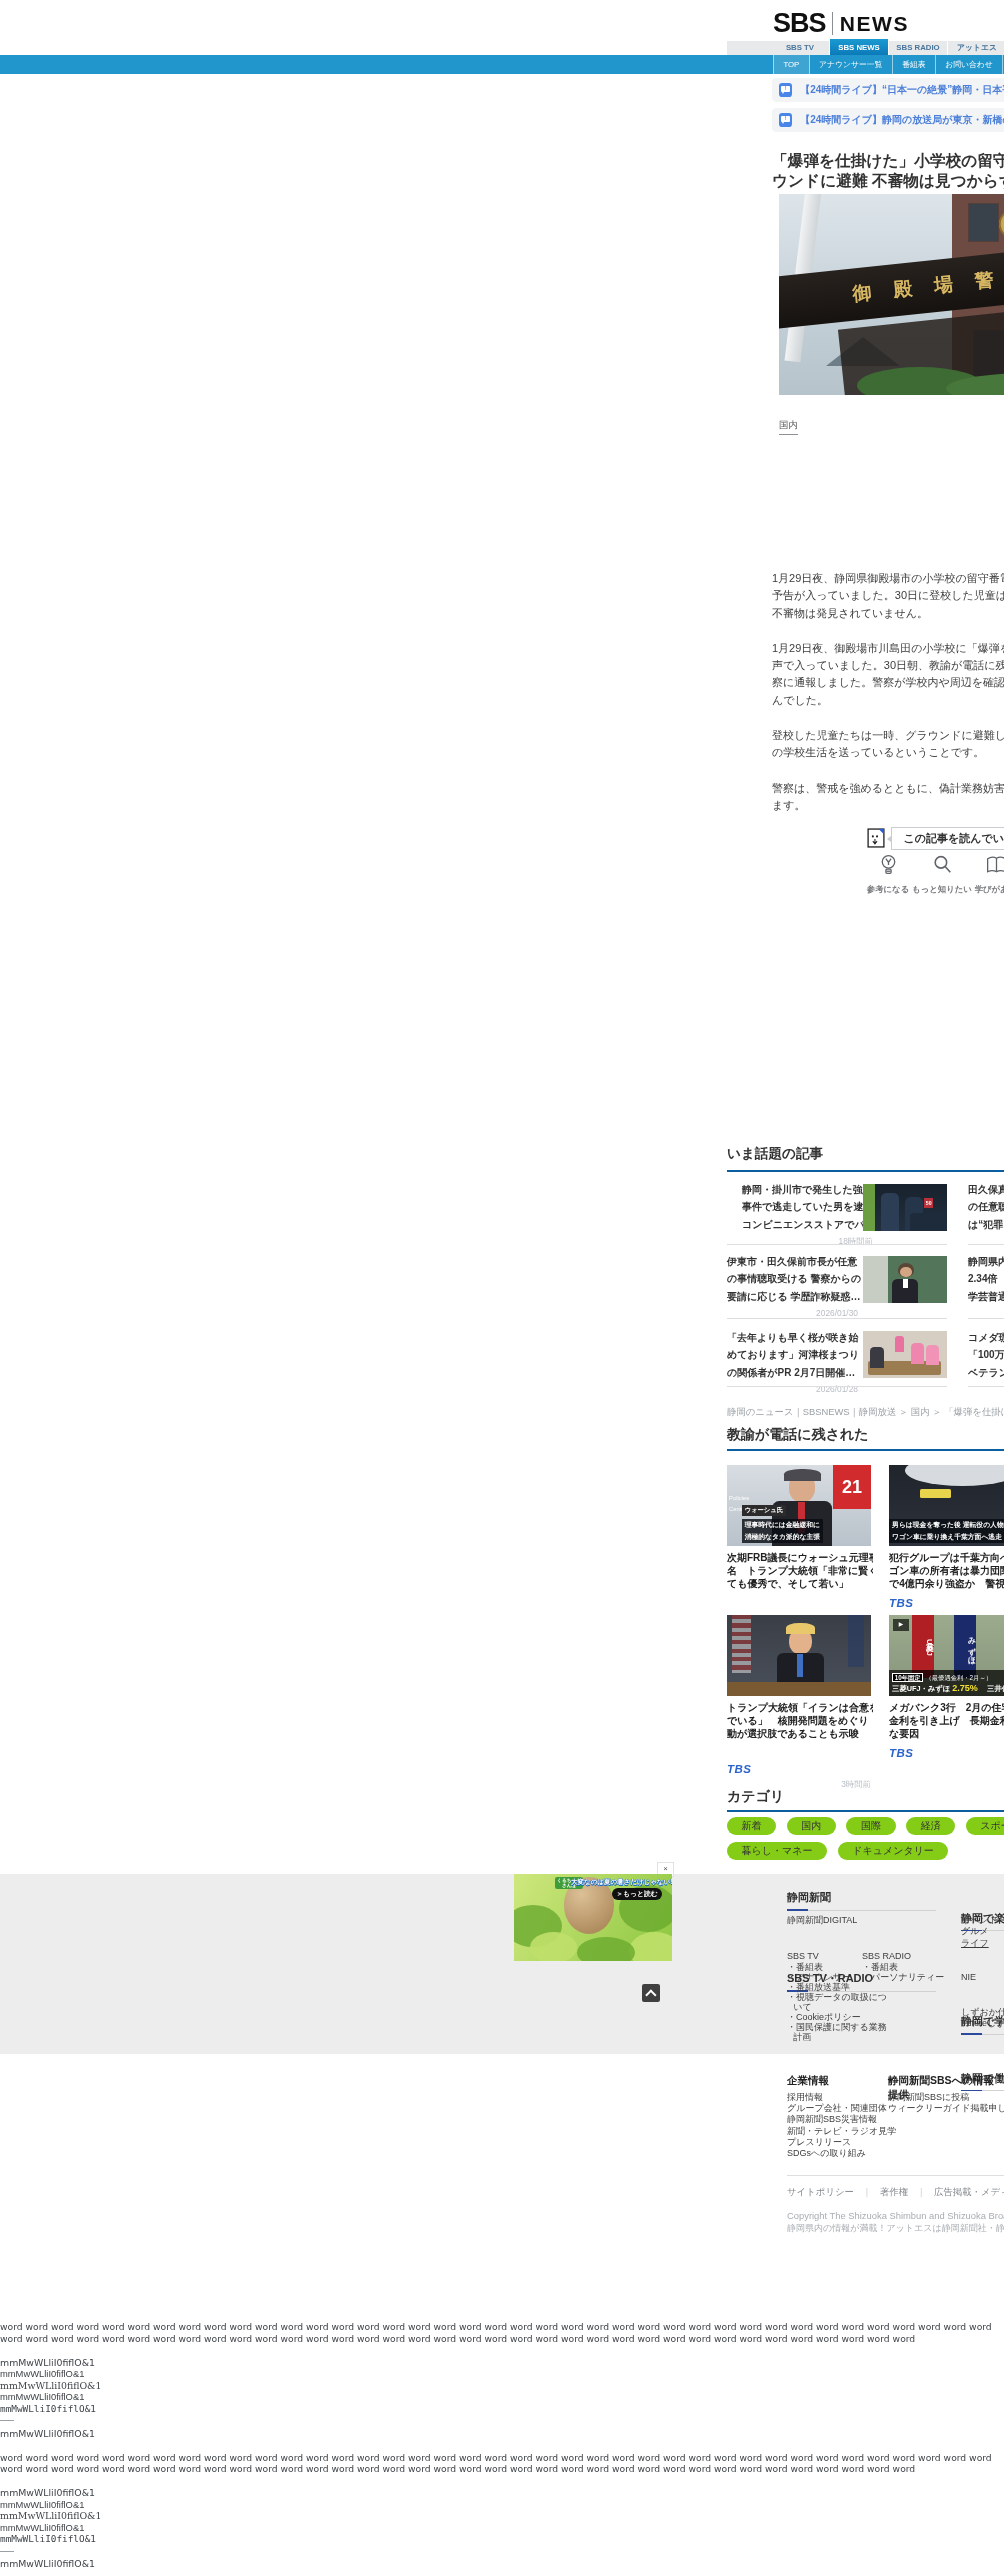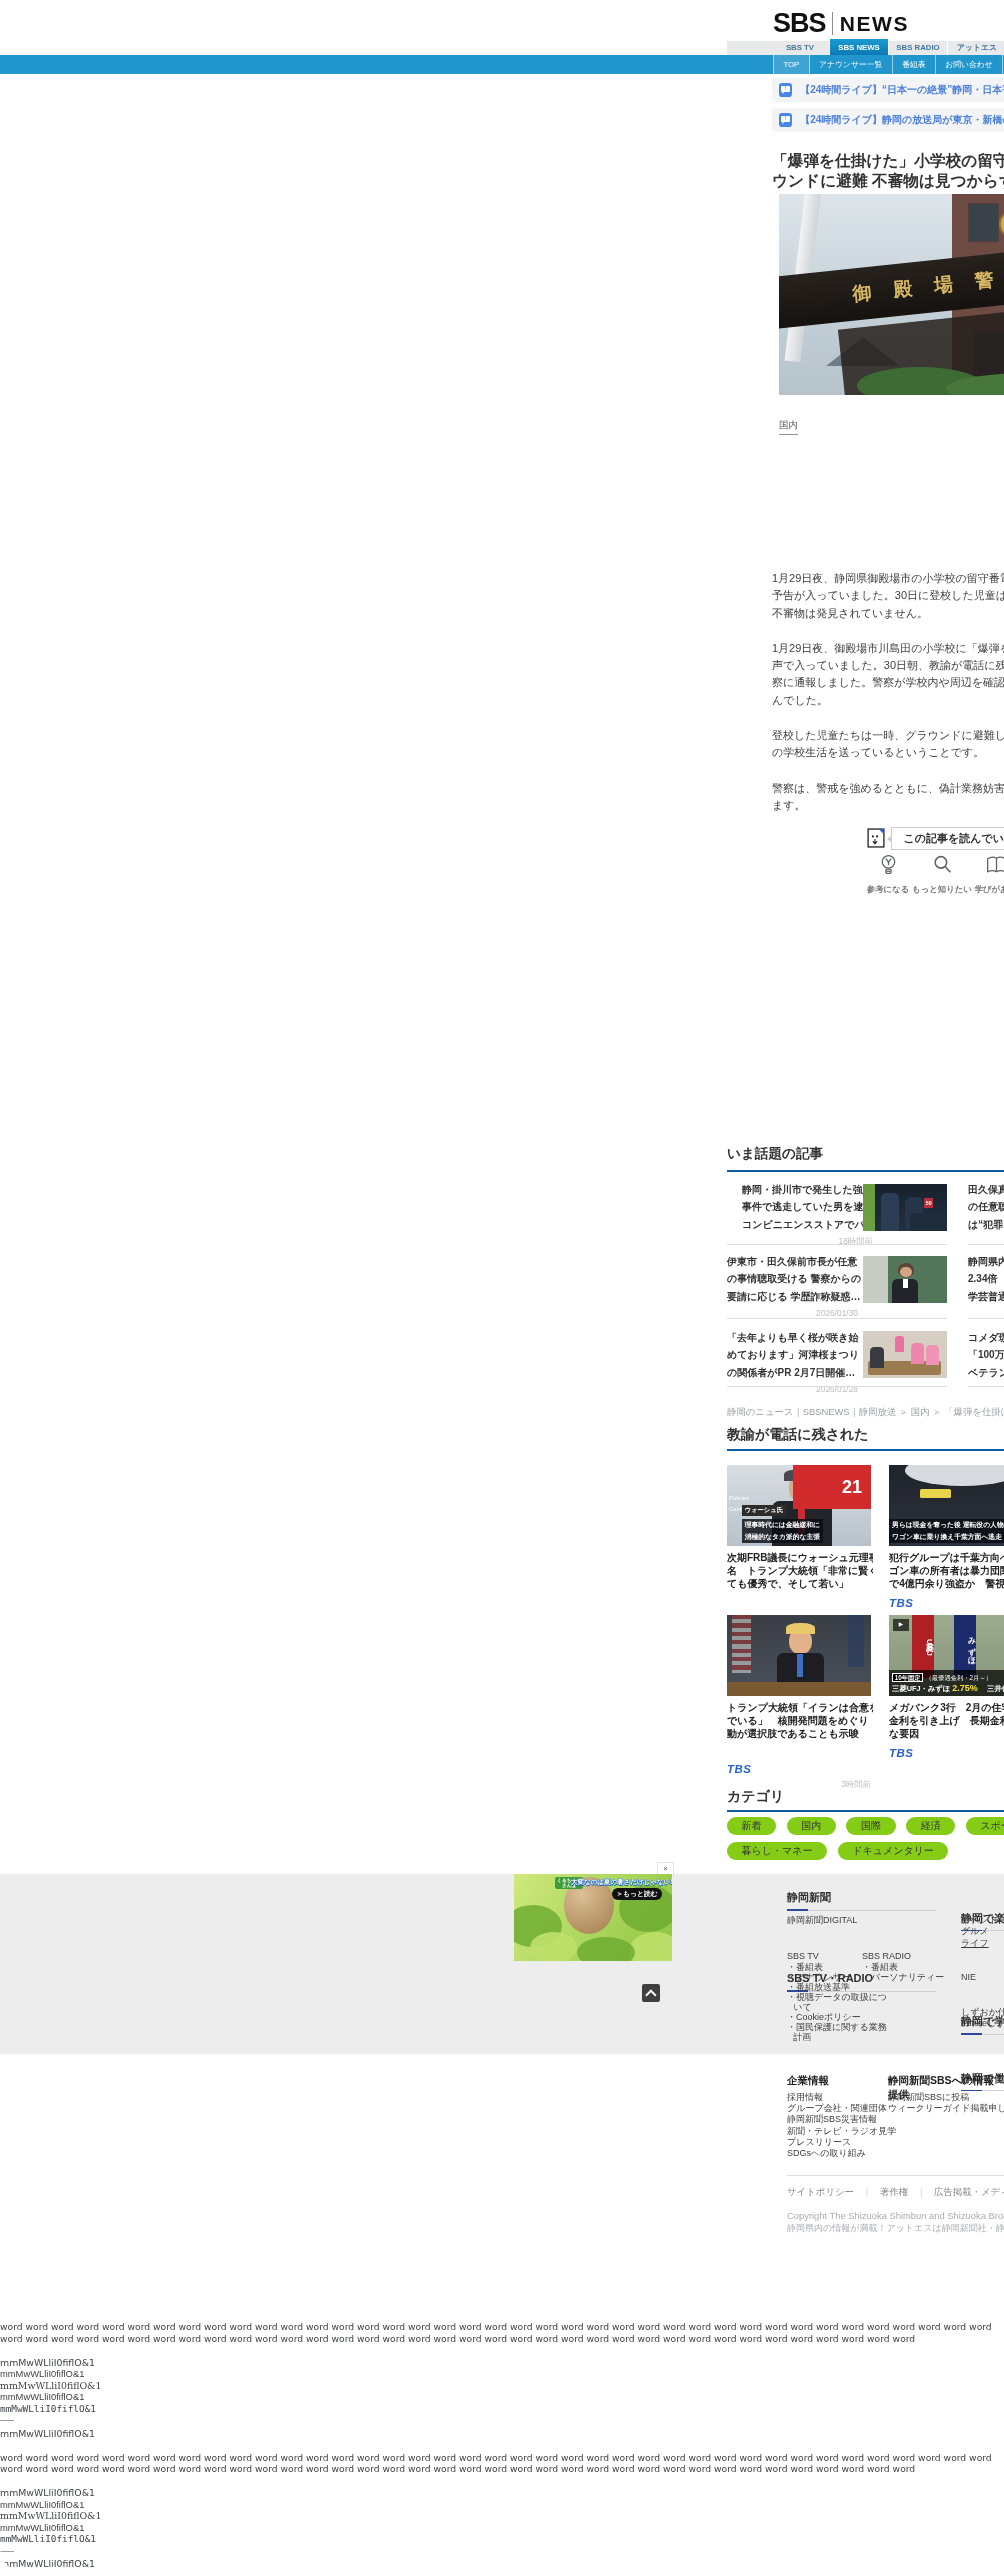--- a/index.html
+++ b/index.html
@@ -1,17 +1,17 @@
 <!DOCTYPE html>
 <html style="font-size:8.4px"><head>
 <meta charset="utf-8">
 <style>
   html,body{margin:0;padding:0;background:#fff;}
   #page{position:relative;width:1004px;height:2576px;overflow:hidden;background:#fff;
-        font-family:"Liberation Sans","DejaVu Sans",sans-serif;color:#333;border-radius:30px;}
+        font-family:"Liberation Sans","DejaVu Sans",sans-serif;color:#333;}
   .abs{position:absolute;}
   .nw{white-space:nowrap;}
 
   
   .logo{left:773px;top:8.4px;display:flex;align-items:center;color:#111;}
   .logo .p1{font-size:27px;font-weight:800;letter-spacing:-1px;}
   .logo .sep{width:1.6px;height:23px;background:#8a8f94;margin:0 6.3px;}
   .logo .p2{font-size:21px;font-weight:800;letter-spacing:1.6px;}
   .tabstrip{left:727px;top:41px;width:544px;height:14px;background:#e8e9ea;display:flex;padding-left:44px;box-sizing:border-box;}
   .tab{width:58px;height:14px;line-height:14px;text-align:center;font-size:7.8px;font-weight:700;color:#48759b;border-right:1px solid #fff;}
@@ -323,21 +323,21 @@
 
   <div class="abs sechead" style="left:727px;top:1426px;font-size:14px;">教諭が電話に残された</div>
   <div class="abs secline" style="left:727px;top:1449px;height:2.1px;"></div>
 
   <div class="card" style="left:727px;top:1465px;">
     <div class="cimg" style="background:linear-gradient(180deg,#d8dde2,#b9c2ca);">
       <div style="position:absolute;left:62px;top:8.4px;width:26px;height:29px;border-radius:45%;background:#d9ab8a;"></div>
       <div style="position:absolute;left:57px;top:4.2px;width:37px;height:11.5px;border-radius:45% 45% 0 0;background:#4a4a50;"></div>
       <div style="position:absolute;left:45px;top:36px;width:60px;height:47px;background:#23242a;border-radius:7.3px 7.3px 0 0;"></div>
       <div style="position:absolute;left:71px;top:37px;width:7.3px;height:31px;background:#c62d35;"></div>
-      <div style="position:absolute;right:0;top:0;width:38px;height:44px;background:#d12b2e;color:#fff;font-weight:800;font-size:18px;text-align:center;line-height:44px;padding-left:40px;">21</div>
+      <div style="position:absolute;right:0;top:0;width:38px;height:44px;background:#d12b2e;color:#fff;font-weight:800;font-size:18px;text-align:center;line-height:44px;">21</div>
       <div style="position:absolute;left:2.1px;top:30px;color:#fff;font-size:5.8px;">Policies</div>
       <div style="position:absolute;left:2.1px;top:41px;color:#fff;font-size:5.8px;">Century</div>
       <div style="position:absolute;left:14.6px;bottom:30px;background:#2b2b2b;color:#fff;font-size:6.3px;font-weight:700;padding:1px 3.1px;">ウォーシュ氏</div>
       <div class="ovl-lines" style="left:14.6px;right:auto;">
         <div class="ol">理事時代には金融緩和に</div>
         <div class="ol">消極的なタカ派的な主張</div>
       </div>
     </div>
     <div class="clines">
       <div class="ln">次期FRB議長にウォーシュ元理事を指</div>

